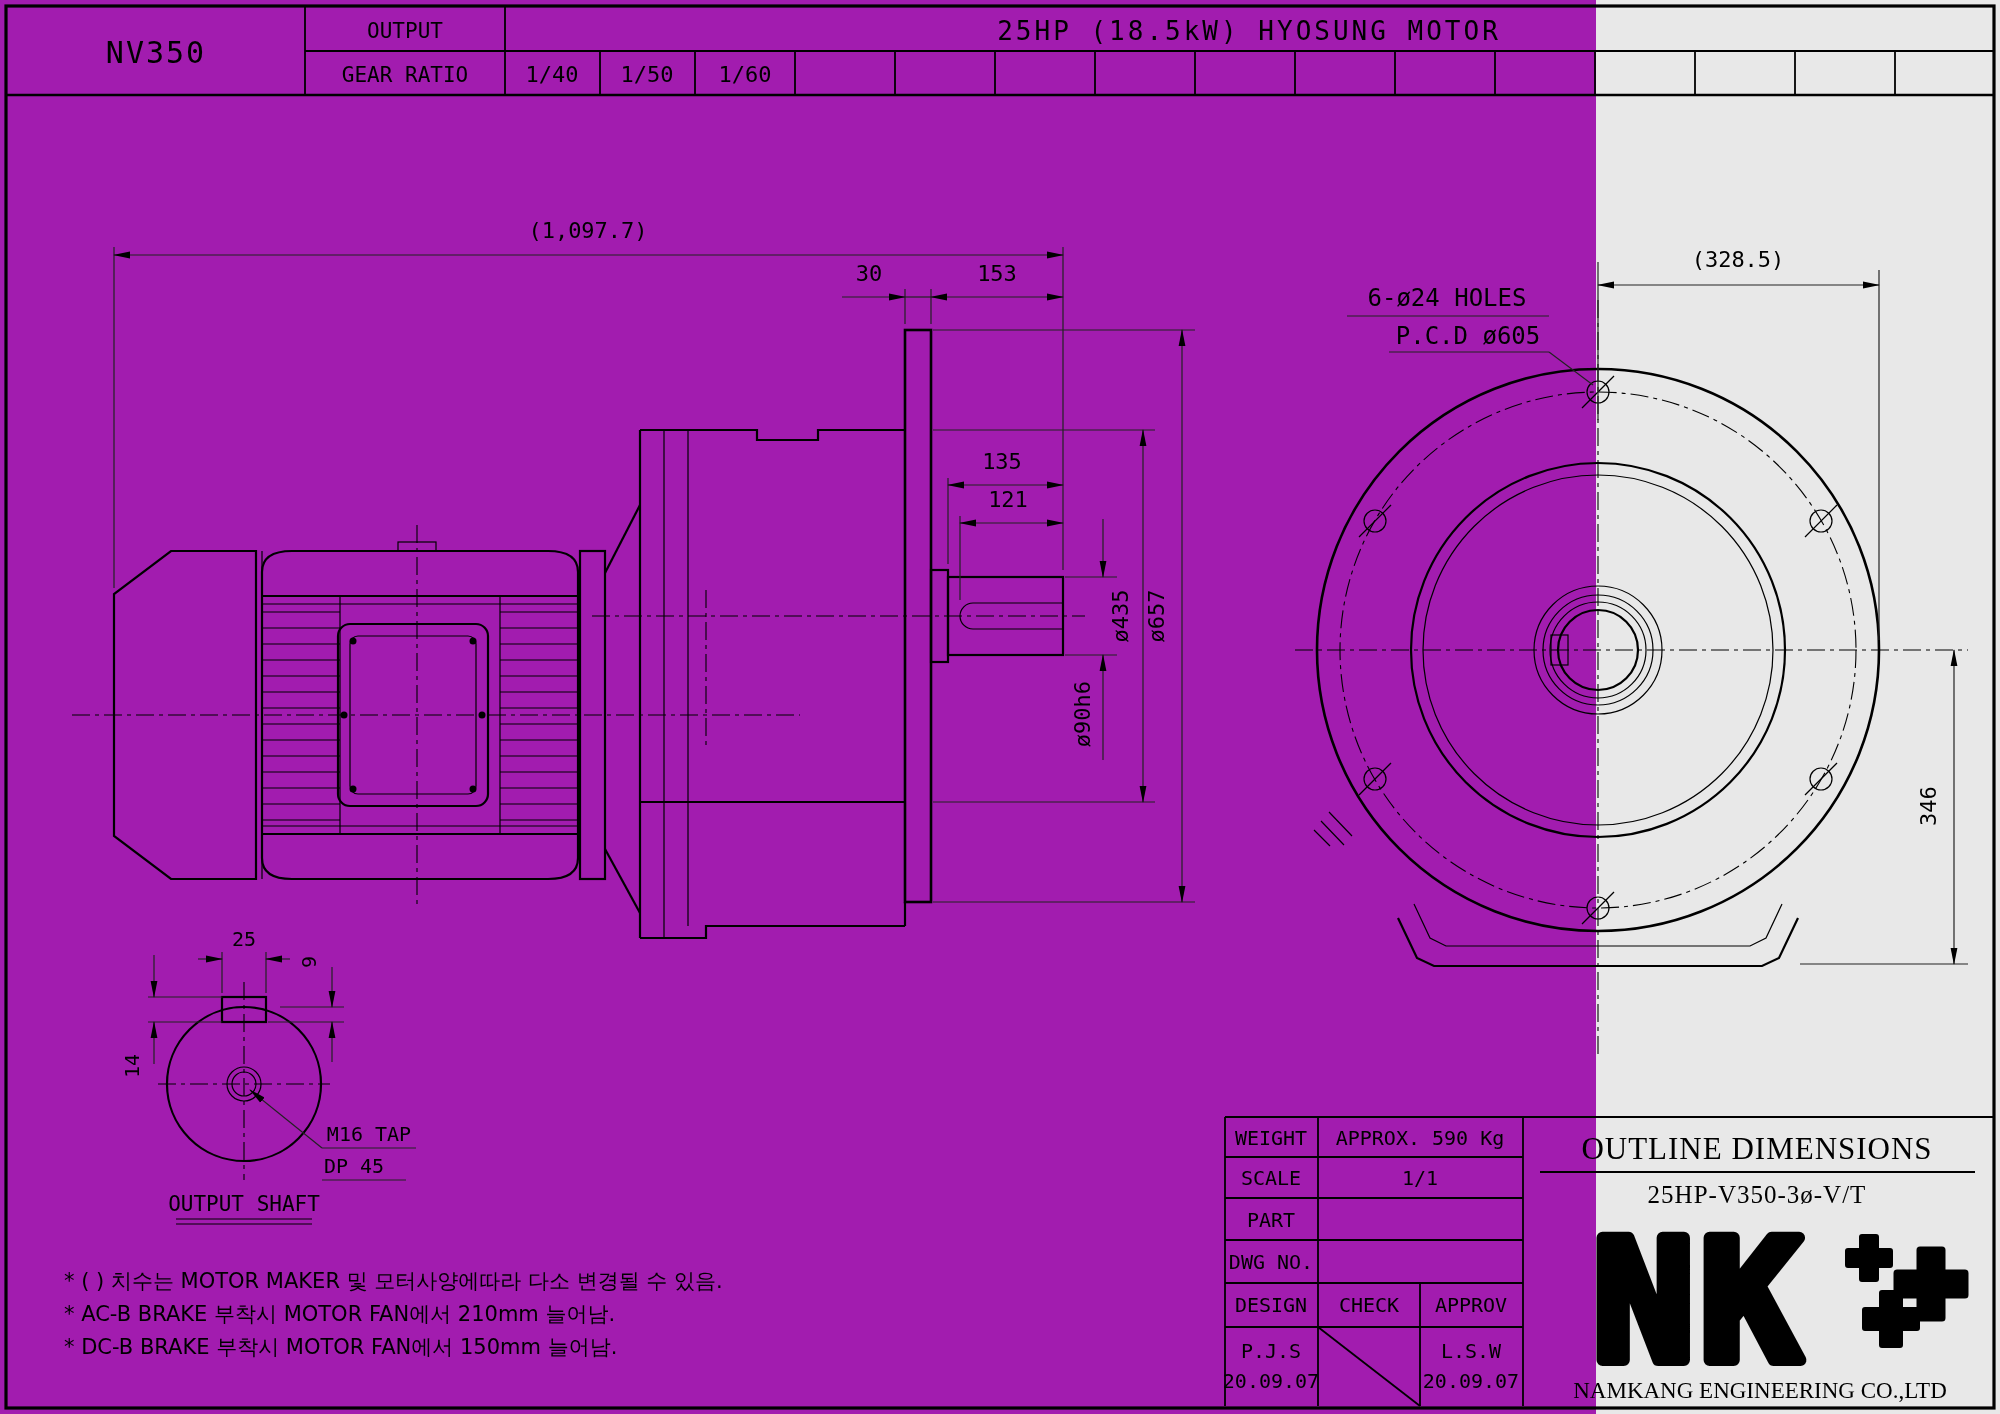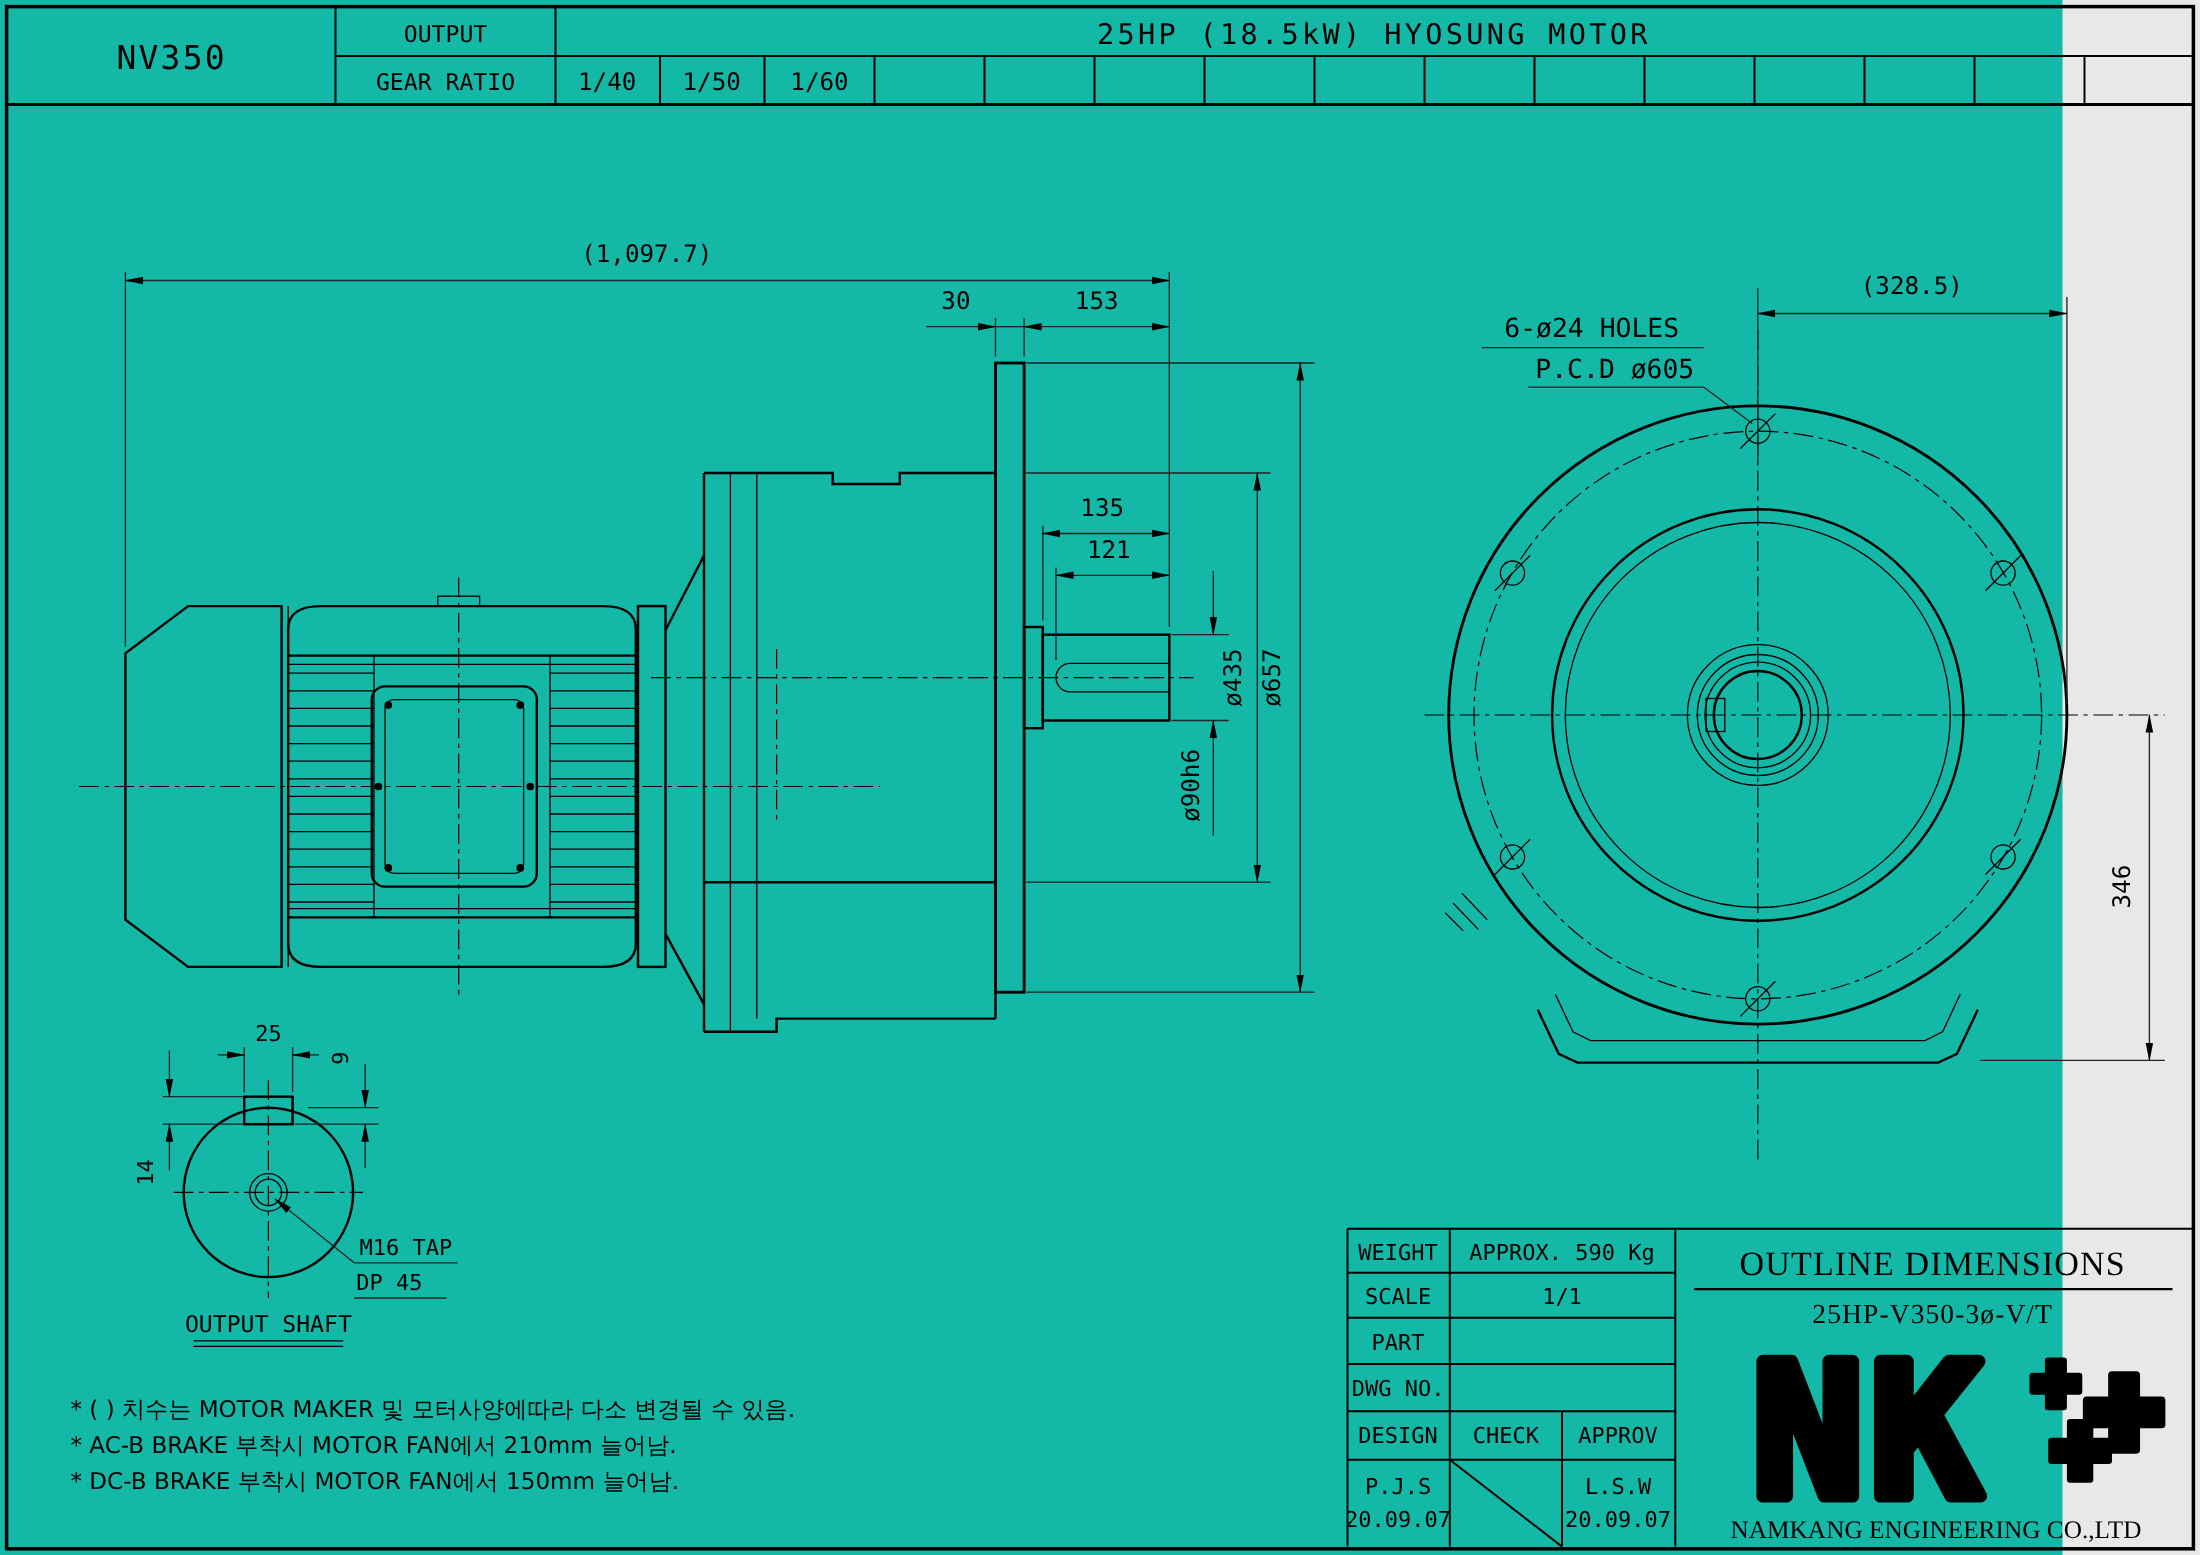--- a/index.html
+++ b/index.html
@@ -1,16 +1,16 @@
 <!DOCTYPE html>
 <html><head>
 <meta charset="utf-8">
 <style>
   html,body{margin:0;padding:0;background:#e8e8e8;}
-  #sheet{width:1875px;height:1414px;background:#14b8a6;position:relative;font-family:"DejaVu Sans Mono",monospace;}
+  #sheet{width:1596px;height:1414px;background:#a21caf;position:relative;font-family:"DejaVu Sans Mono",monospace;}
   svg{display:block;}
   
   .obj{stroke:#000;stroke-width:2.2;fill:none;}
   .obj2{stroke:#000;stroke-width:2.6;fill:none;}
   .thin{stroke:#000;stroke-width:1.2;fill:none;}
   .dim{stroke:#222;stroke-width:1.2;fill:none;}
   .cl{stroke:#000;stroke-width:1.1;fill:none;stroke-dasharray:18 5 4 5;}
   .border{stroke:#000;stroke-width:3.2;fill:none;}
   .tbl{stroke:#000;stroke-width:1.8;fill:none;}
   

